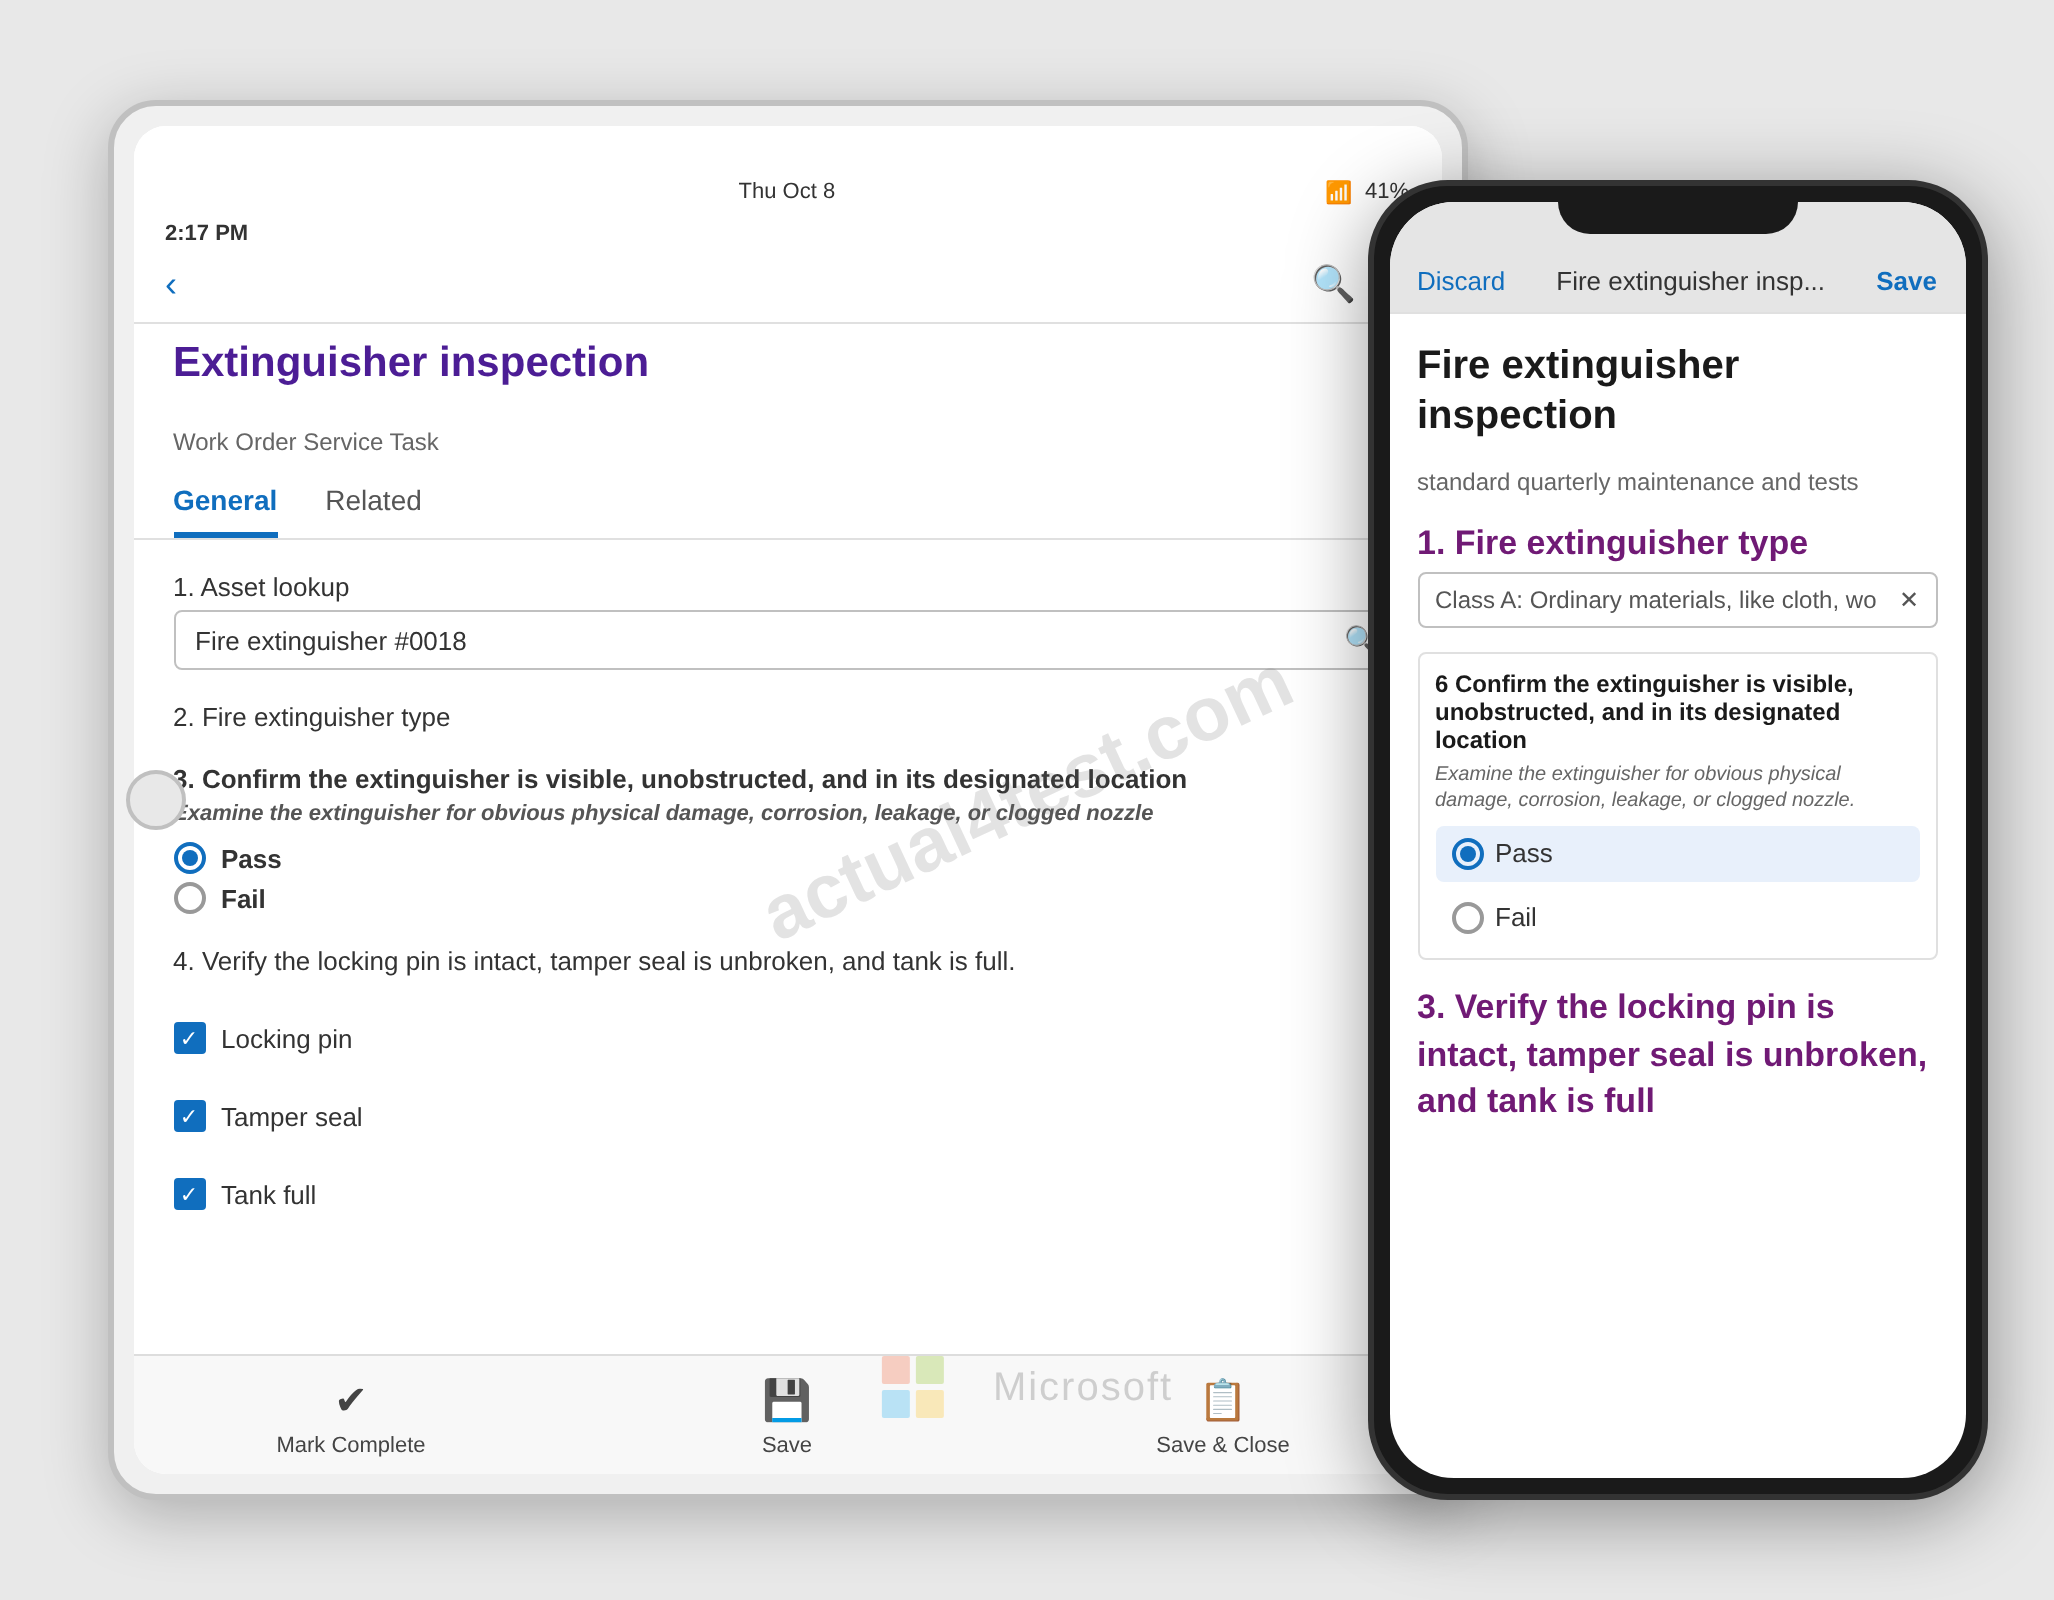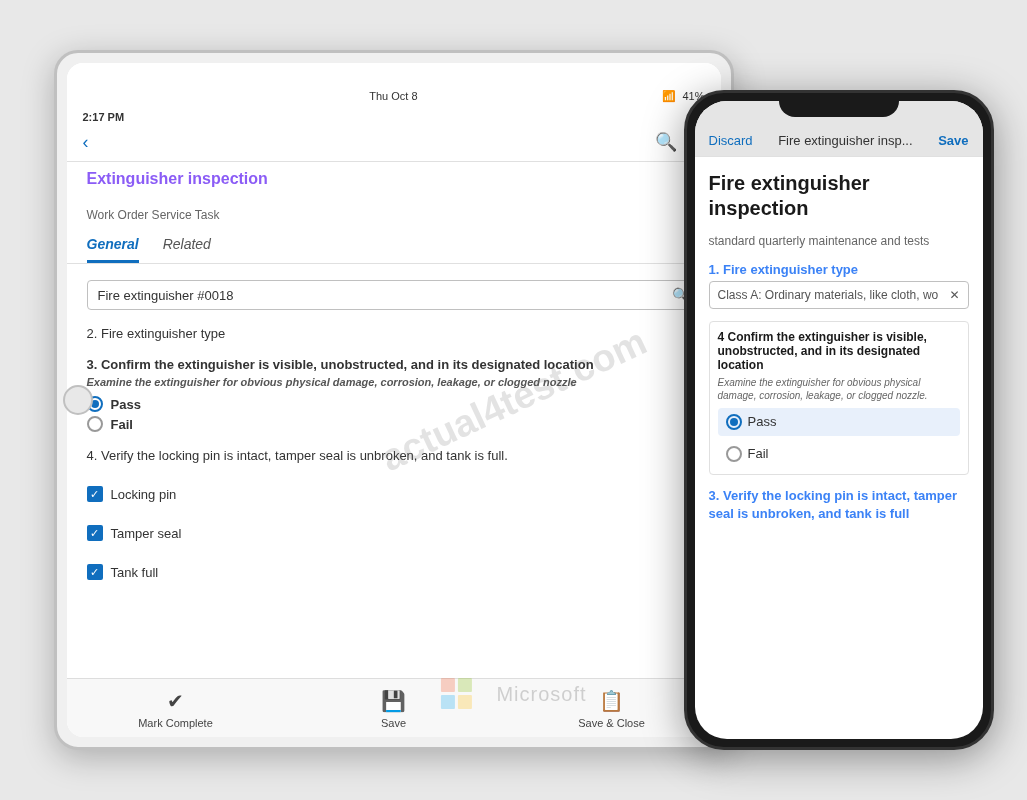--- a/index.html
+++ b/index.html
@@ -69,23 +69,23 @@
     .nav-back { font-size: 18px; color: #106ebe; cursor: pointer; }
     .nav-icons { display: flex; gap: 16px; }
     .nav-icon { font-size: 18px; color: #555; cursor: pointer; }
 
     
     .tablet-header {
       background: #ffffff;
       padding: 8px 20px 4px;
     }
     .tablet-title {
-      font-size: 16px;
+      font-size: 21px;
       font-weight: 700;
-      color: #8b5cf6;
+      color: #4c1d95;
     }
     .tablet-subtitle {
       font-size: 12px;
       color: #666;
       margin-top: 20px;
     }
 
     
     .tablet-tabs {
       background: #ffffff;
@@ -93,21 +93,20 @@
       padding: 0 20px;
       gap: 24px;
       border-bottom: 1px solid #e0e0e0;
     }
     .tab {
       padding: 10px 0 8px;
       font-size: 14px;
       cursor: pointer;
       color: #555;
       border-bottom: 3px solid transparent;
-      font-style: italic;
     }
     .tab.active {
       color: #106ebe;
       border-bottom: 3px solid #106ebe;
       font-weight: 600;
     }
 
     
     .tablet-content {
       flex: 1;
@@ -293,21 +292,21 @@
       padding: 14px;
       display: flex;
       flex-direction: column;
       gap: 12px;
     }
     .phone-main-title {
       font-size: 20px; font-weight: 700; color: #1a1a1a;
       line-height: 1.25;
     }
     .phone-desc { font-size: 12px; color: #666; line-height: 1.4; }
-    .phone-section-label { font-size: 13px; color: #3b82f6; font-weight: 600; margin-bottom: 4px; }
+    .phone-section-label { font-size: 17px; color: #701a75; font-weight: 600; margin-bottom: 4px; }
 
     .phone-select {
       border: 1px solid #c0c0c0; border-radius: 4px;
       padding: 6px 8px; background: #fff;
       font-size: 12px; color: #555;
       display: flex; justify-content: space-between; align-items: center;
     }
 
     .phone-confirm-section {
       background: #fff;
@@ -418,20 +417,21 @@
           <span>General</span>
         </div>
         <div class="tab">
           <span>Related</span>
         </div>
       </div>
 
       <div class="tablet-content">
 
         <div class="field-section">
+          <div class="field-label">1.  Asset lookup</div>
           <div class="input-with-icon">
             <input type="text" readonly="" value="Fire extinguisher #0018" style="">
             <span class="input-icon">🔍</span>
           </div>
         </div>
 
         <div class="field-section">
           <div class="field-label">2.  Fire extinguisher type</div>
         </div>
 
@@ -512,21 +512,21 @@
 
         <div>
           <div class="phone-section-label">1. Fire extinguisher type</div>
           <div class="phone-select">
             <span>Class A: Ordinary materials, like cloth, wo</span>
             <span>✕</span>
           </div>
         </div>
 
         <div class="phone-confirm-section">
-          <div class="phone-confirm-label">4 Confirm the extinguisher is visible, unobstructed, and in its designated location</div>
+          <div class="phone-confirm-label">6 Confirm the extinguisher is visible, unobstructed, and in its designated location</div>
           <div class="phone-confirm-italic">Examine the extinguisher for obvious physical damage, corrosion, leakage, or clogged nozzle.</div>
           <div class="phone-radio-pass">
             <div class="phone-radio-dot filled"></div>
             <span>Pass</span>
           </div>
           <div class="phone-radio-fail">
             <div class="phone-radio-dot empty"></div>
             <span>Fail</span>
           </div>
         </div>

